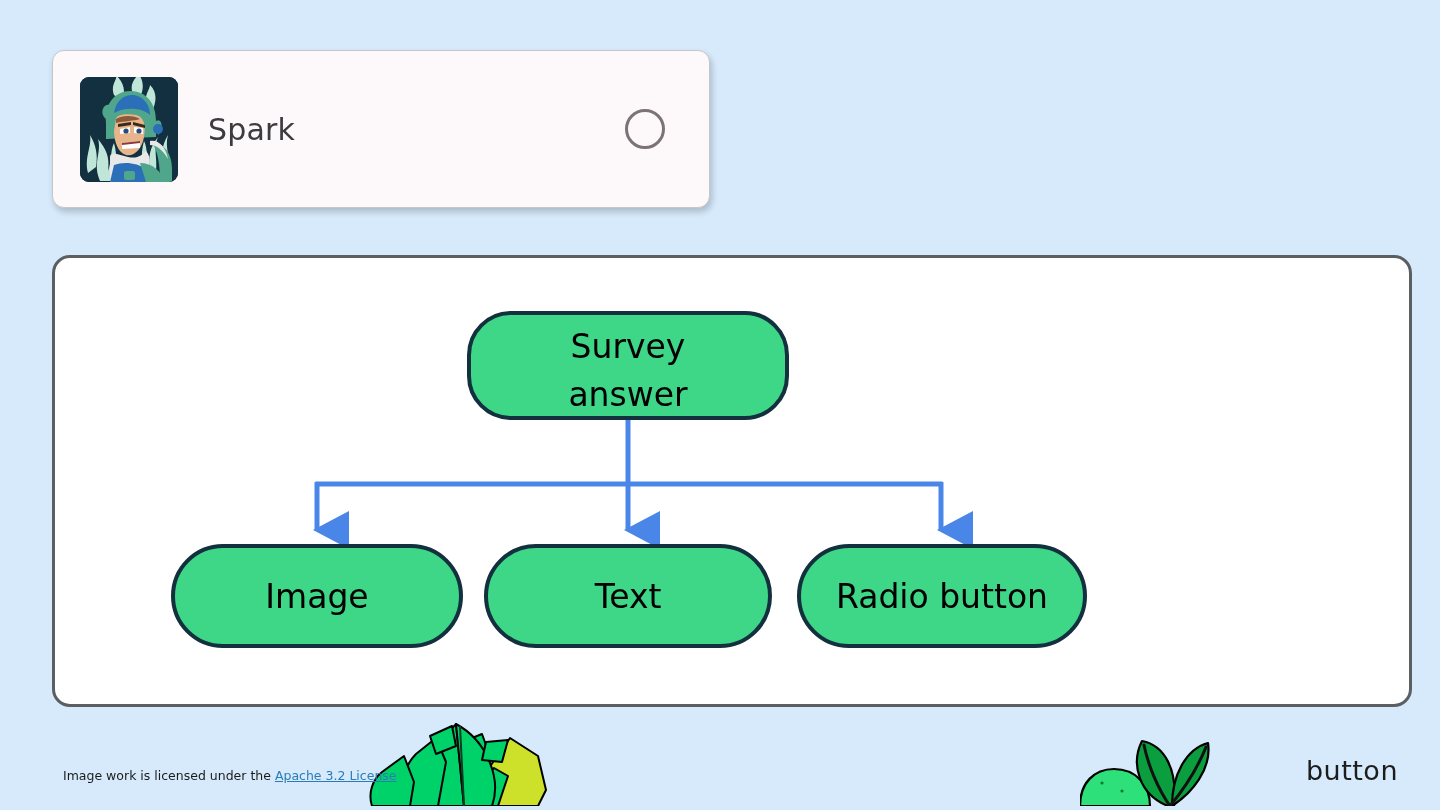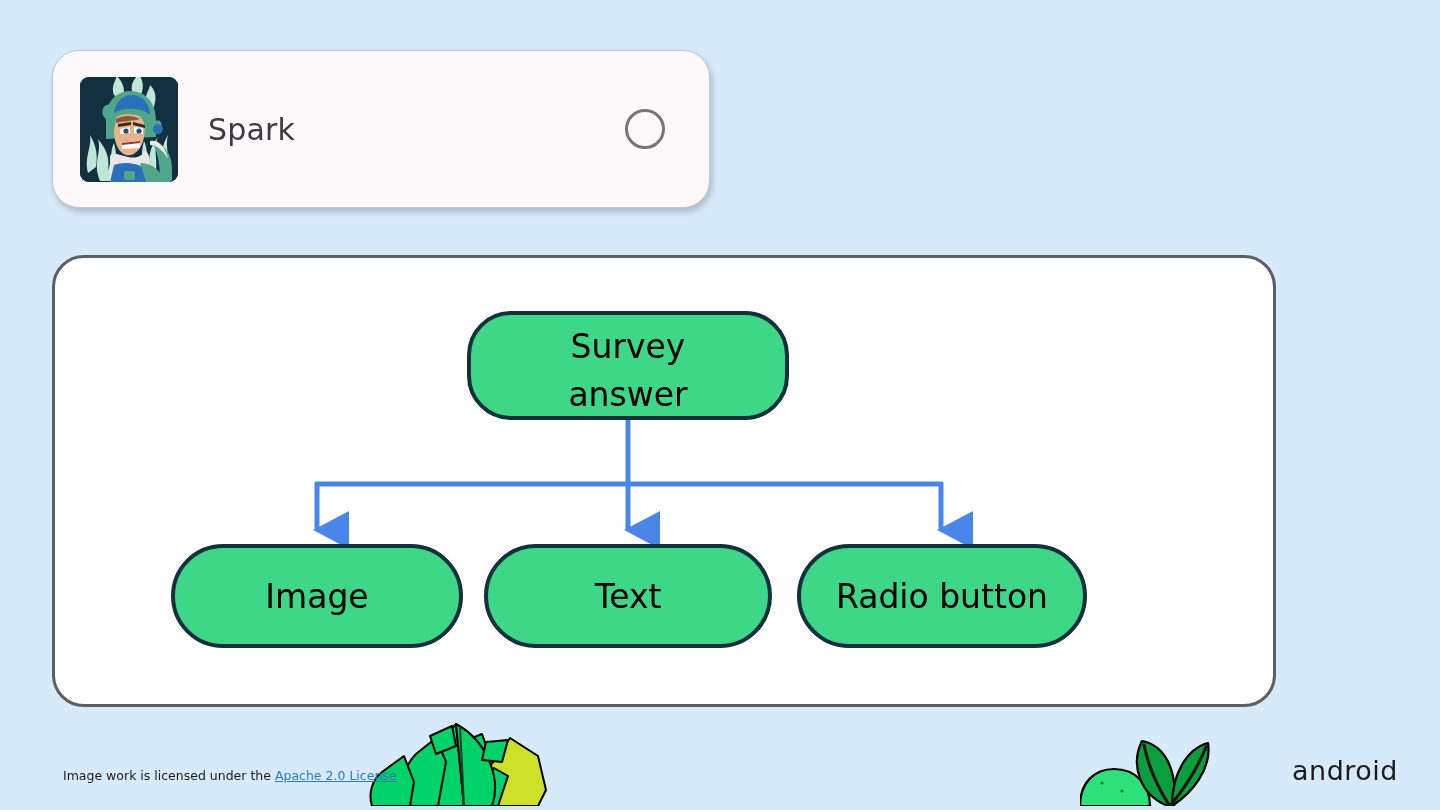--- a/index.html
+++ b/index.html
@@ -17,21 +17,21 @@
 
   
   #spark-card {
     position: absolute;
     left: 52px;
     top: 50px;
     width: 658px;
     height: 158px;
     background: #fdf8fa;
     border: 1.5px solid #c9c4c7;
-    border-radius: 27px;
+    border-radius: 12px;
     box-shadow: 2px 4px 6px rgba(0,0,0,0.20);
     display: flex;
     align-items: center;
     box-sizing: border-box;
   }
   #spark-avatar {
     width: 98px;
     height: 105px;
     margin-left: 27px;
     border-radius: 9px;
@@ -56,25 +56,25 @@
     margin-right: 44px;
     flex: none;
     background: transparent;
   }
 
   
   #diagram-card {
     position: absolute;
     left: 52px;
     top: 255px;
-    width: 1224px;
+    width: 1360px;
     height: 452px;
     background: #ffffff;
     border: 3px solid #5c5f61;
-    border-radius: 32px;
+    border-radius: 18px;
     box-sizing: border-box;
   }
   #diagram-svg {
     position: absolute;
     left: 0;
     top: 0;
   }
   .node-label {
     font-family: "DejaVu Sans", sans-serif;
     fill: #000000;
@@ -241,16 +241,16 @@
       <path d="M90 85 C104 68 118 46 126 26"></path>
     </g>
     <g fill="#0a7a33">
       <circle cx="22" cy="62" r="1.6"></circle>
       <circle cx="42" cy="70" r="1.6"></circle>
     </g>
   </svg>
 </div>
 
 <div id="license-note">
-  <span>Image work is licensed under the </span><a id="license-link" href="#">Apache 2.0 License</a>
-</div>
-
-<div id="android-wordmark">android</div>
+  <span>Image work is licensed under the </span><a id="license-link" href="#">Apache 3.2 License</a>
+</div>
+
+<div id="android-wordmark">button</div>
 
 </body></html>

